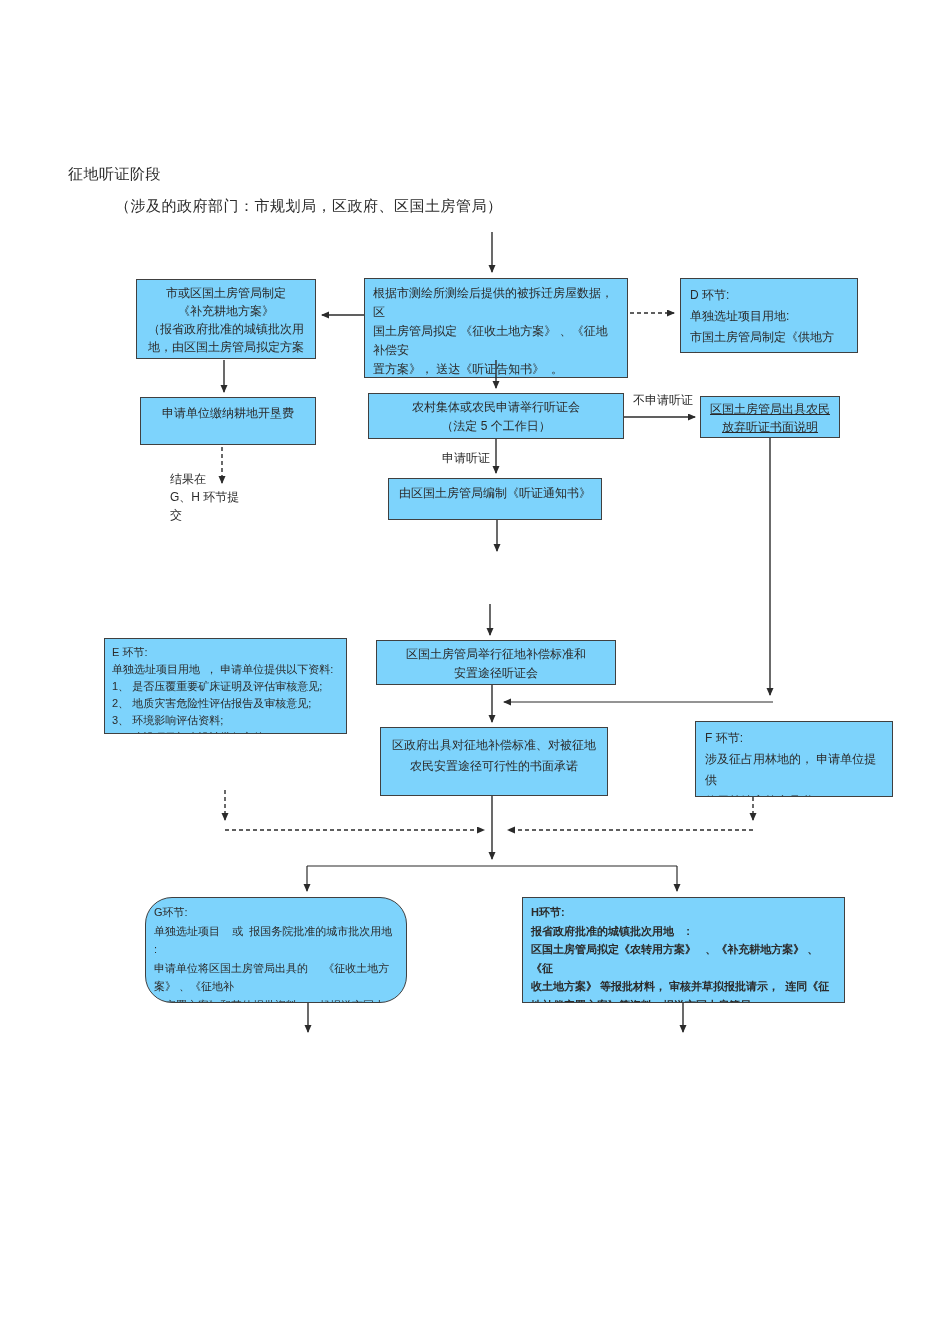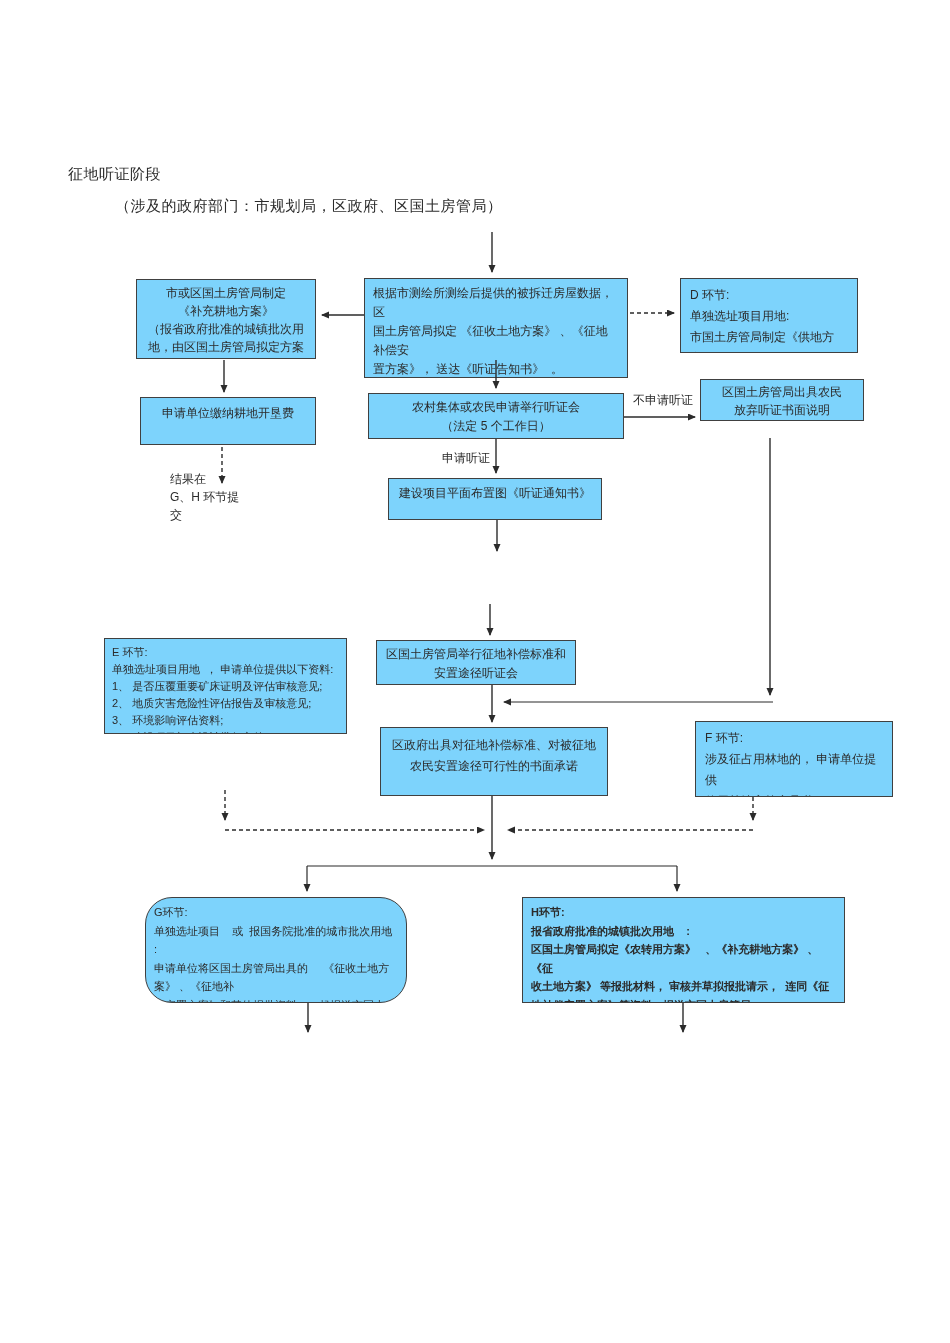--- a/index.html
+++ b/index.html
@@ -55,31 +55,31 @@
 
   <div class="box center" style="left:140px;top:397px;width:176px;height:48px;">
     <div class="box-text" style="padding:6px 4px;">申请单位缴纳耕地开垦费</div>
   </div>
 
   <div class="box center" style="left:368px;top:393px;width:256px;height:46px;">
     <div class="box-text" style="padding:4px 6px;">农村集体或农民申请举行听证会
 （法定 5 个工作日）</div>
   </div>
 
-  <div class="box center" style="left:700px;top:379px;width:164px;height:42px;">
+  <div class="box center" style="left:700px;top:396px;width:140px;height:42px;text-decoration:underline;">
     <div class="box-text" style="padding:3px 3px;line-height:18px;">区国土房管局出具农民
 放弃听证书面说明</div>
   </div>
 
   <div class="box" style="left:388px;top:478px;width:214px;height:42px;">
-    <div class="box-text" style="padding:5px 10px;">建设项目平面布置图《听证通知书》</div>
+    <div class="box-text" style="padding:5px 10px;">由区国土房管局编制《听证通知书》</div>
   </div>
 
 
-  <div class="box center" style="left:376px;top:640px;width:200px;height:45px;">
+  <div class="box center" style="left:376px;top:640px;width:240px;height:45px;">
     <div class="box-text" style="padding:4px 6px;">区国土房管局举行征地补偿标准和
 安置途径听证会</div>
   </div>
 
   <div class="box" style="left:104px;top:638px;width:243px;height:96px;">
     <div class="box-text" style="font-size:11px;line-height:17px;padding:5px 7px;">E 环节:
 单独选址项目用地  ， 申请单位提供以下资料:
 1、 是否压覆重要矿床证明及评估审核意见;
 2、 地质灾害危险性评估报告及审核意见;
 3、 环境影响评估资料;

